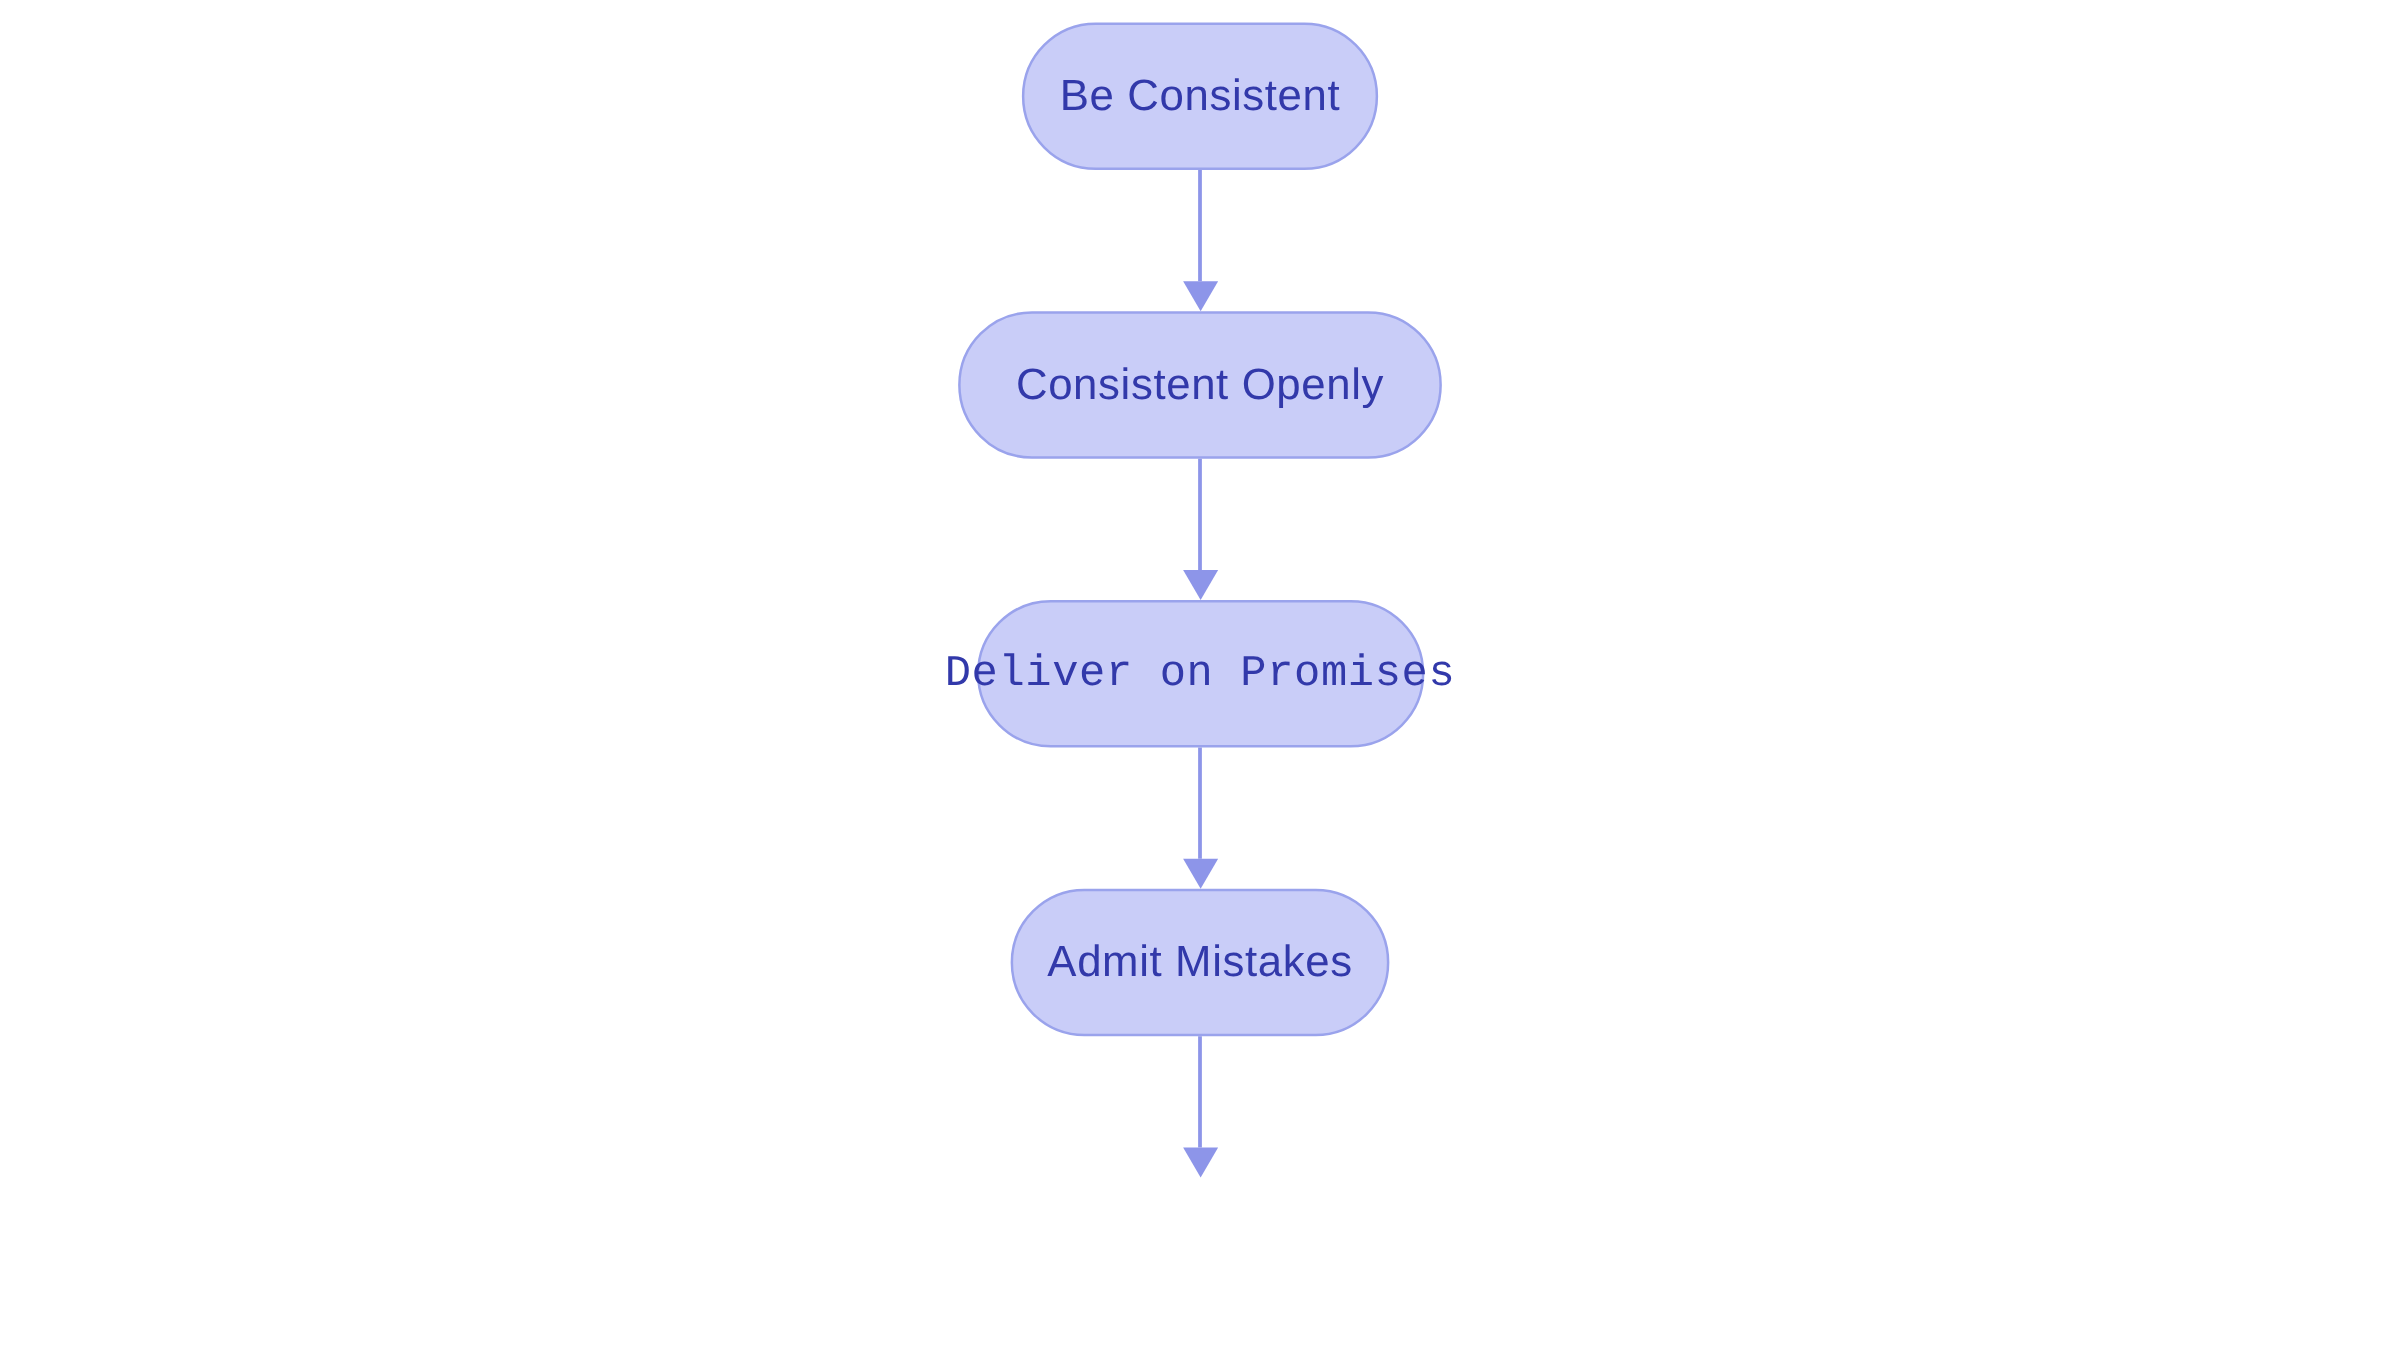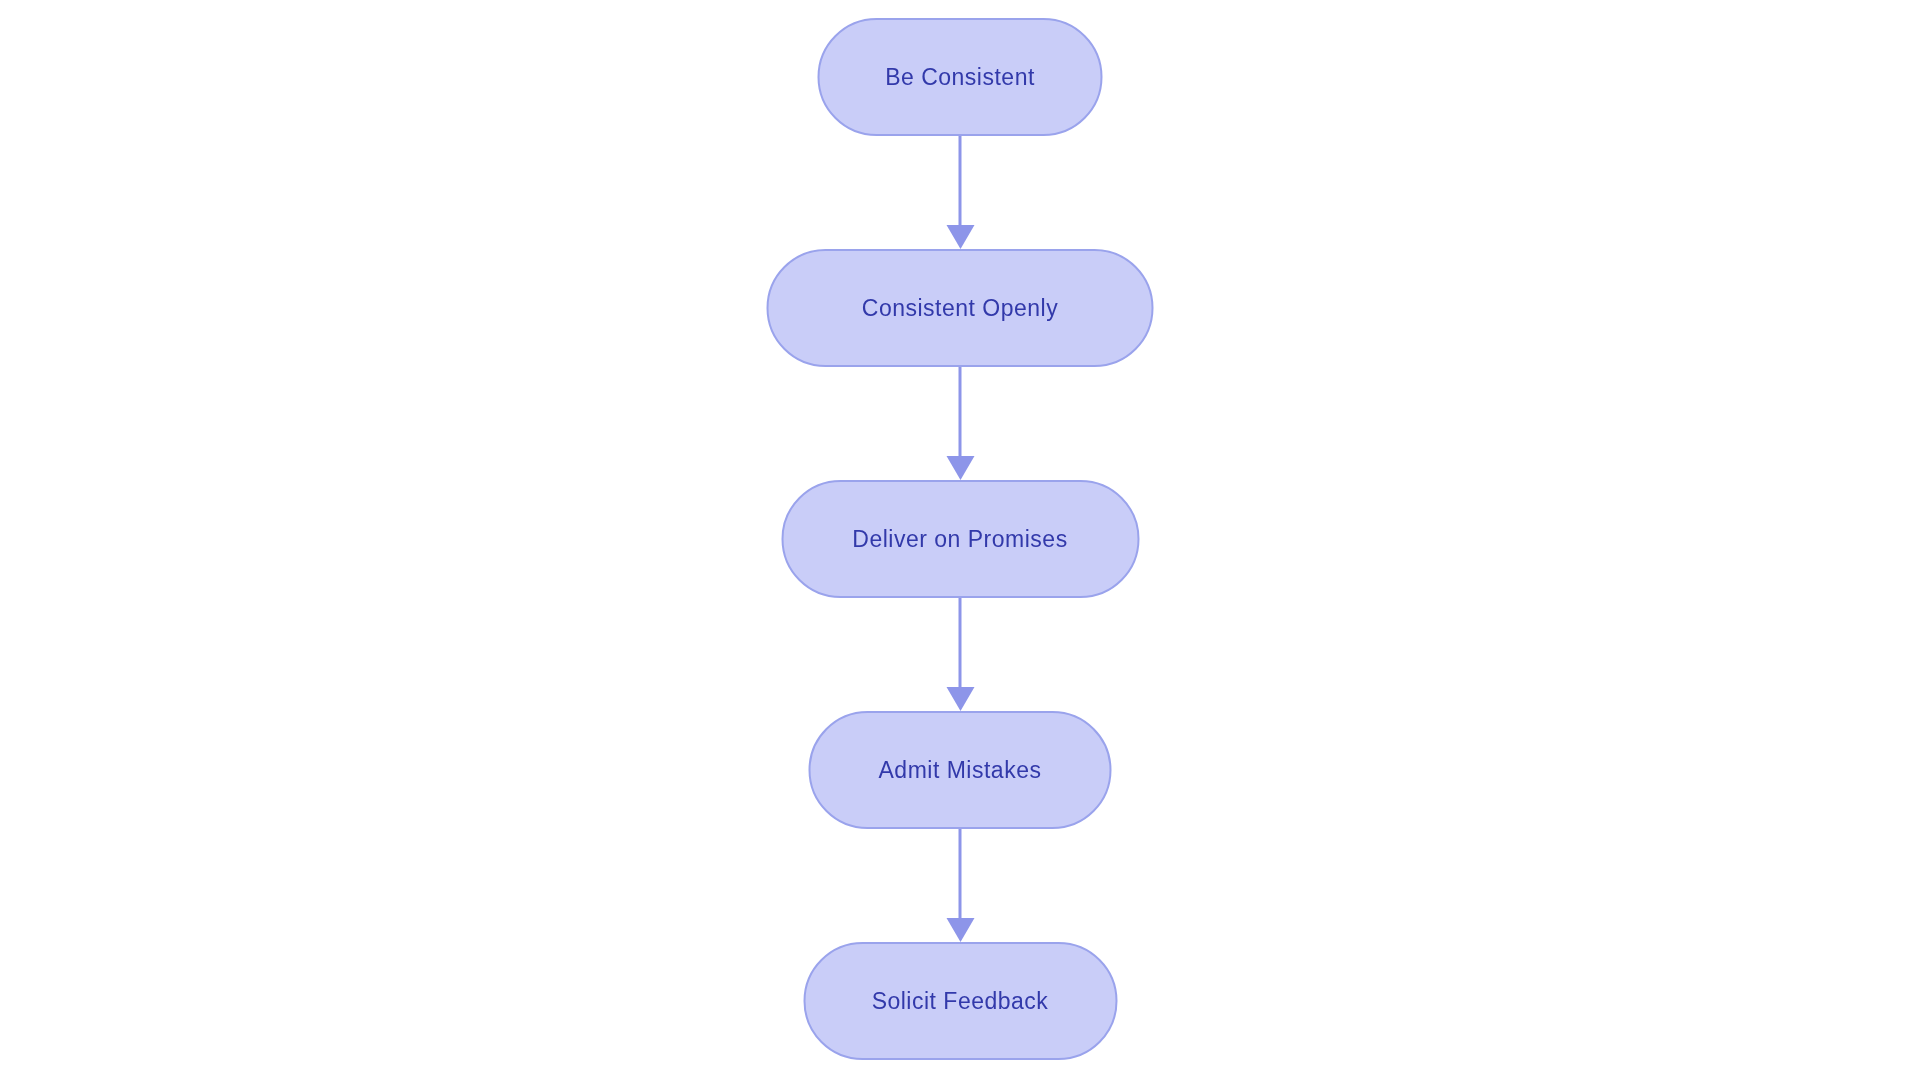--- a/index.html
+++ b/index.html
@@ -27,28 +27,28 @@
   .node {
     height: 118px;
     box-sizing: border-box;
     border-radius: 59px;
     background: var(--node-fill, #c9cdf8);
     border: 2px solid var(--node-border, #9aa3ec);
     color: var(--node-text, #3239aa);
     display: flex;
     align-items: center;
     justify-content: center;
-    font-size: 23px;
+    font-size: 35px;
     letter-spacing: 0.5px;
     white-space: nowrap;
   }
   
   .node-0 { width: 285px; }
   .node-1 { width: 387px; }
-  .node-2 { width: 358px; }
+  .node-2 { width: 358px; font-family: Liberation Mono, monospace; }
   .node-3 { width: 303px; }
   .node-4 { width: 314px; }
 
   .connector {
     height: 113px;
     display: flex;
     flex-direction: column;
     align-items: center;
   }
   .connector .line {
@@ -91,16 +91,15 @@
       <div class="head"></div>
     </div>
 
     <div class="node node-3">Admit Mistakes</div>
 
     <div class="connector">
       <div class="line"></div>
       <div class="head"></div>
     </div>
 
-    <div class="node node-4">Solicit Feedback</div>
 
   </div>
 </div>
 
 </body></html>

